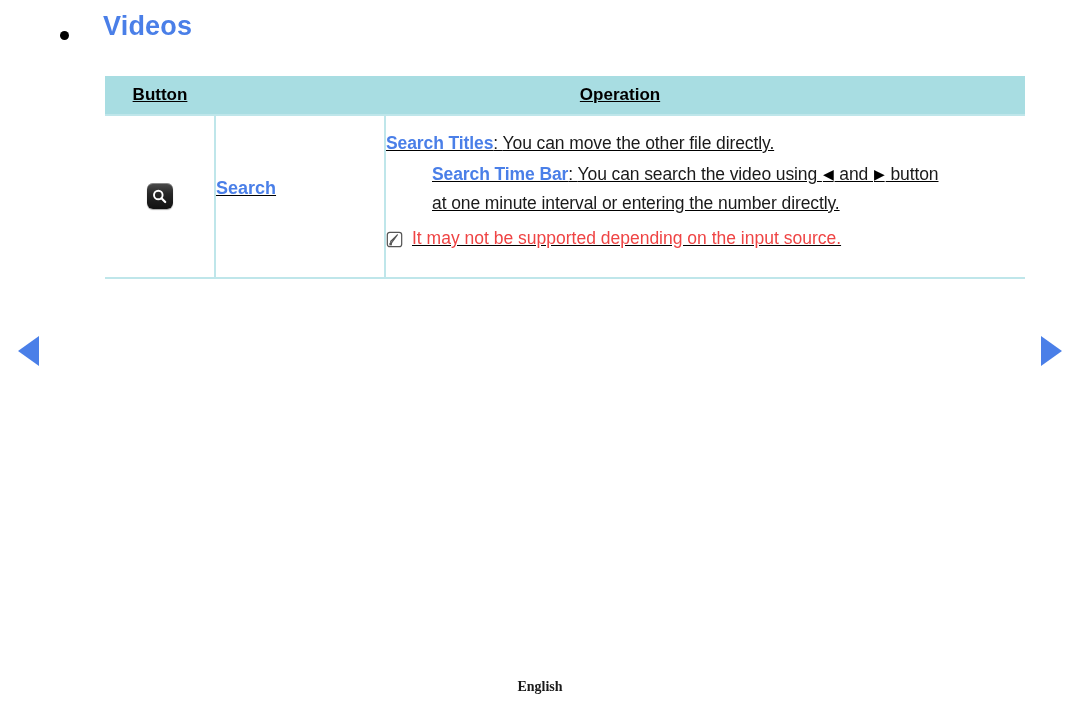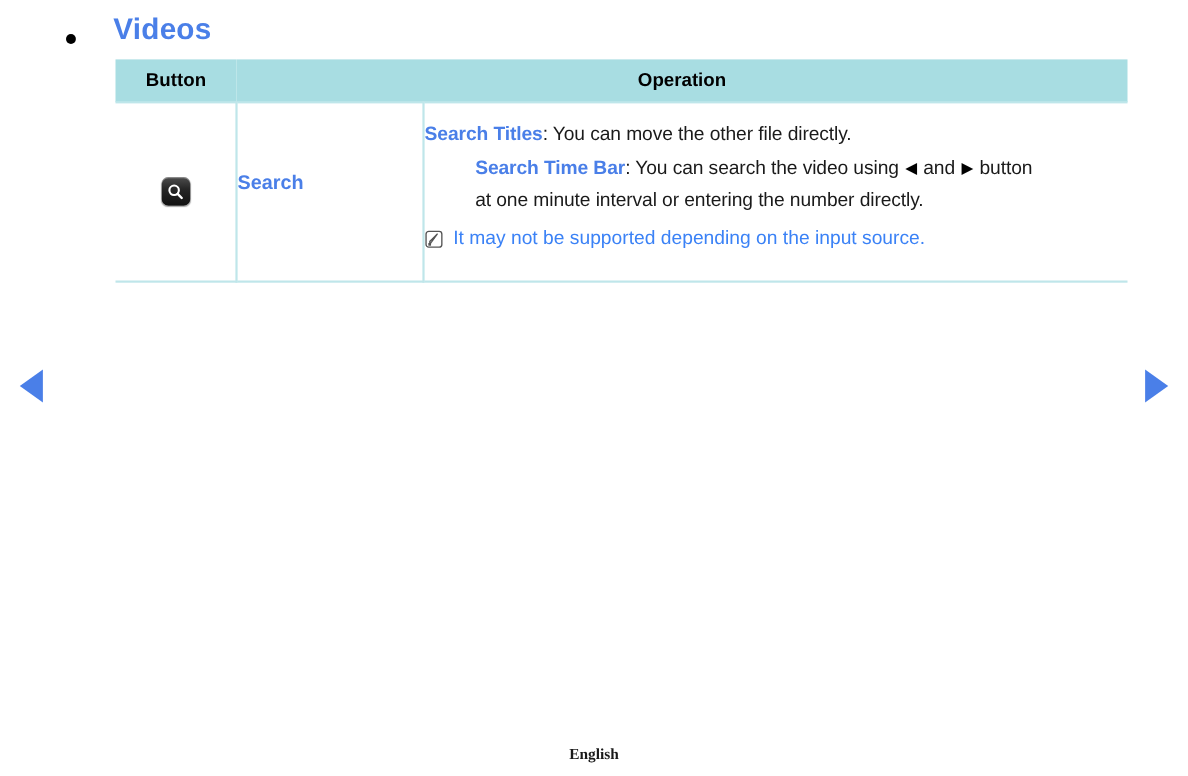--- a/index.html
+++ b/index.html
@@ -40,22 +40,23 @@
     color: #4a7fe8;
     letter-spacing: 0.2px;
     line-height: 1;
     white-space: nowrap;
   }
 
   
   .tbl-wrap {
     position: absolute;
     left: 105px;
-    top: 54px;
+    top: 76px;
     width: 920px;
+    text-decoration: underline;
   }
   table.spec {
     border-collapse: collapse;
     width: 920px;
     table-layout: fixed;
   }
   table.spec col.c-btn { width: 110px; }
   table.spec col.c-name { width: 170px; }
   table.spec col.c-op  { width: 640px; }
 
@@ -135,21 +136,21 @@
   }
 
   .note-line {
     display: flex;
     align-items: flex-start;
     gap: 9px;
     margin-top: 10px;
   }
   .note-line .note-txt {
     font-size: 17.5px;
-    color: #3b82f6;
+    color: #ef4444;
     line-height: 1.35;
   }
 
   
   .key {
     width: 26px;
     height: 26px;
     border-radius: 6px;
     background: linear-gradient(180deg, #4d4d4d 0%, #262626 42%, #111111 100%);
     box-shadow: inset 0 1px 0 rgba(255,255,255,.35), 0 1px 1px rgba(0,0,0,.35);

